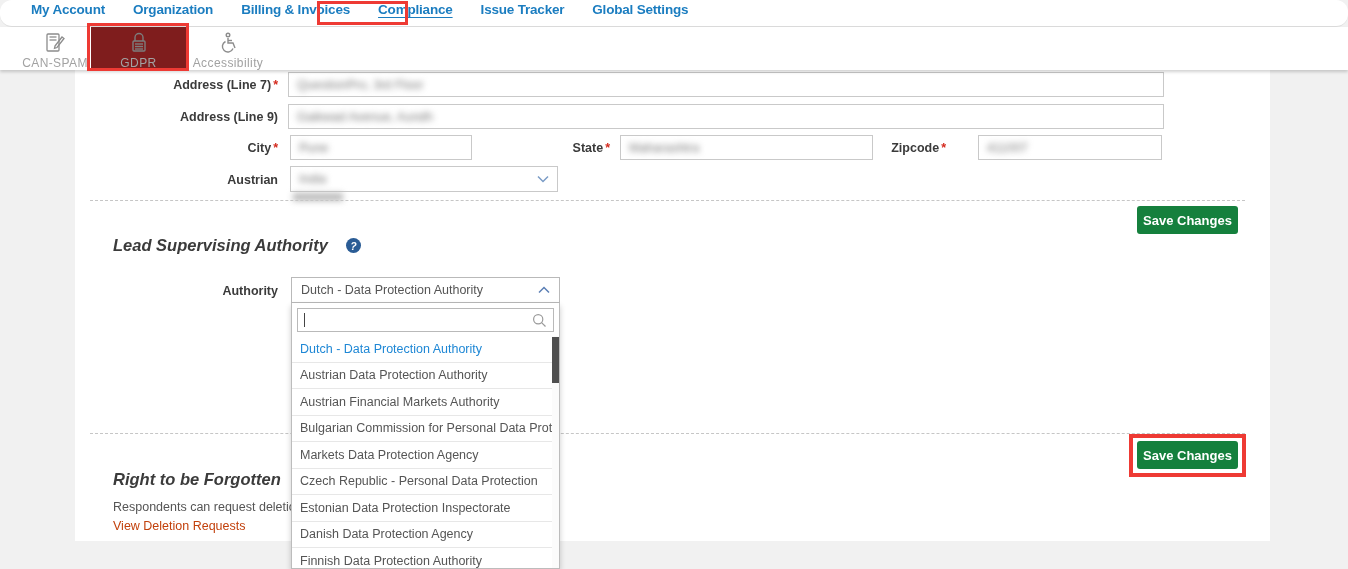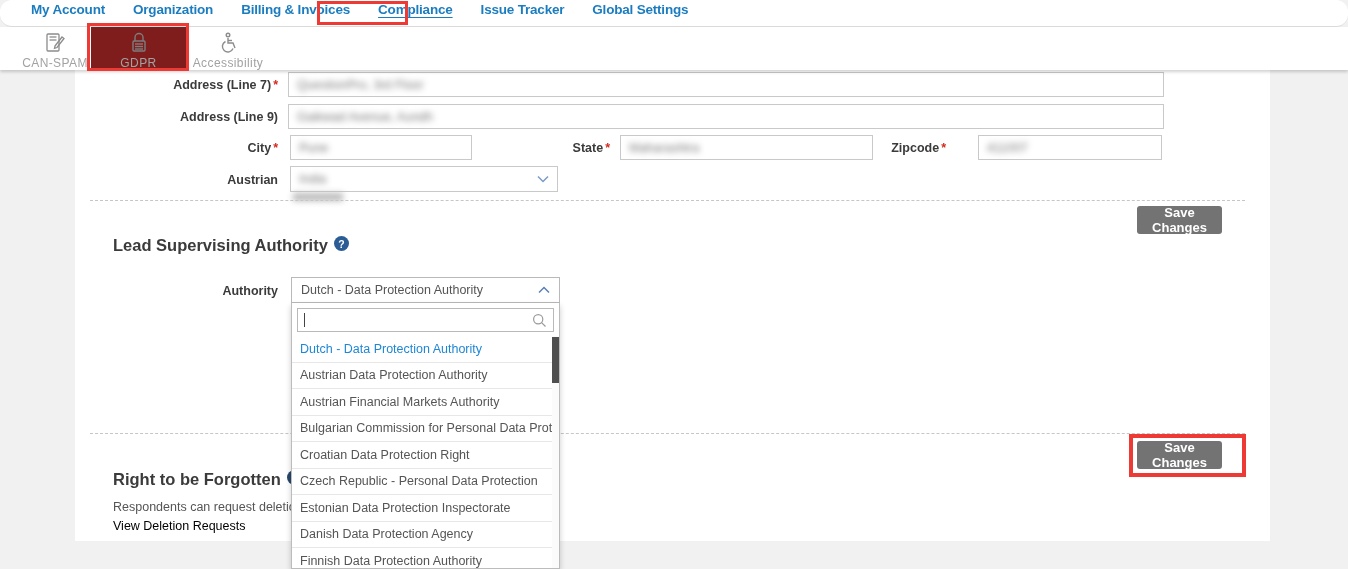--- a/index.html
+++ b/index.html
@@ -45,35 +45,35 @@
   .req { color:#d42a1e; font-weight:700; margin-left:2px; }
   .tinput {
     position:absolute; background:#fff; border:1px solid #c9c9c9;
     font-size:12.5px; color:#777; display:flex; align-items:center; padding:0 8px;
   }
   .blurred { filter:blur(3px); user-select:none; }
   .selbox { justify-content:space-between; }
   .chev { width:12px; height:8px; flex:0 0 auto; }
   .dashdiv { position:absolute; border-top:1px dashed #c6c6c6; height:0; }
   .btn {
-    position:absolute; width:85px; height:28px; background:#737373; color:#fff;
+    position:absolute; width:101px; height:28px; background:#15803d; color:#fff;
     border:none; border-radius:3px; font-family:inherit; font-size:13px; font-weight:700;
     cursor:pointer; display:flex; align-items:center; justify-content:center;
   }
   .h2 {
     position:absolute; font-size:16.5px; font-weight:700; color:#3b3b3b;
-    display:flex; align-items:flex-start; gap:6px; white-space:nowrap;
+    display:flex; align-items:center; gap:18px; white-space:nowrap;font-style:italic;
   }
   .help {
     width:15px; height:15px; border-radius:50%; background:#2a5c95; color:#fff;
     font-size:10.5px; font-weight:700; display:inline-flex; align-items:center;
     justify-content:center; cursor:pointer;
   }
   .desc { position:absolute; font-size:12.5px; color:#555; white-space:nowrap; }
-  .link { position:absolute; font-size:12.5px; color:#000000; cursor:pointer; white-space:nowrap; }
+  .link { position:absolute; font-size:12.5px; color:#c2410c; cursor:pointer; white-space:nowrap; }
   
   .authsel {
     position:absolute; left:291px; top:277px; width:269px; height:26px;
     background:#fff; border:1px solid #b9b9b9; display:flex; align-items:center;
     justify-content:space-between; padding:0 9px; cursor:pointer; z-index:6;
   }
   .authsel .val { font-size:12.5px; color:#555; }
   .ddpanel {
     position:absolute; left:291px; top:303px; width:269px; height:266px;
     background:#fff; border:1px solid #bcbcbc; border-top:none;
@@ -217,21 +217,21 @@
       <svg width="15" height="15" viewBox="0 0 15 15" fill="none" stroke="#9a9a9a" stroke-width="1.2">
         <circle cx="6.2" cy="6.2" r="4.6"></circle>
           <line x1="9.6" y1="9.6" x2="13.5" y2="13.5"></line>
       </svg>
     </div>
     <div class="ddlist">
         <div class="ddopt is-active">Dutch - Data Protection Authority</div>
         <div class="ddopt">Austrian Data Protection Authority</div>
         <div class="ddopt">Austrian Financial Markets Authority</div>
         <div class="ddopt">Bulgarian Commission for Personal Data Protection</div>
-        <div class="ddopt">Croatian Data Protection Right</div>
+        <div class="ddopt">Markets Data Protection Agency</div>
         <div class="ddopt">Czech Republic - Personal Data Protection</div>
         <div class="ddopt">Estonian Data Protection Inspectorate</div>
         <div class="ddopt">Danish Data Protection Agency</div>
         <div class="ddopt">Finnish Data Protection Authority</div>
       </div>
     <div class="ddscroll">
       <div class="ddthumb"></div>
     </div>
   </div>
 

